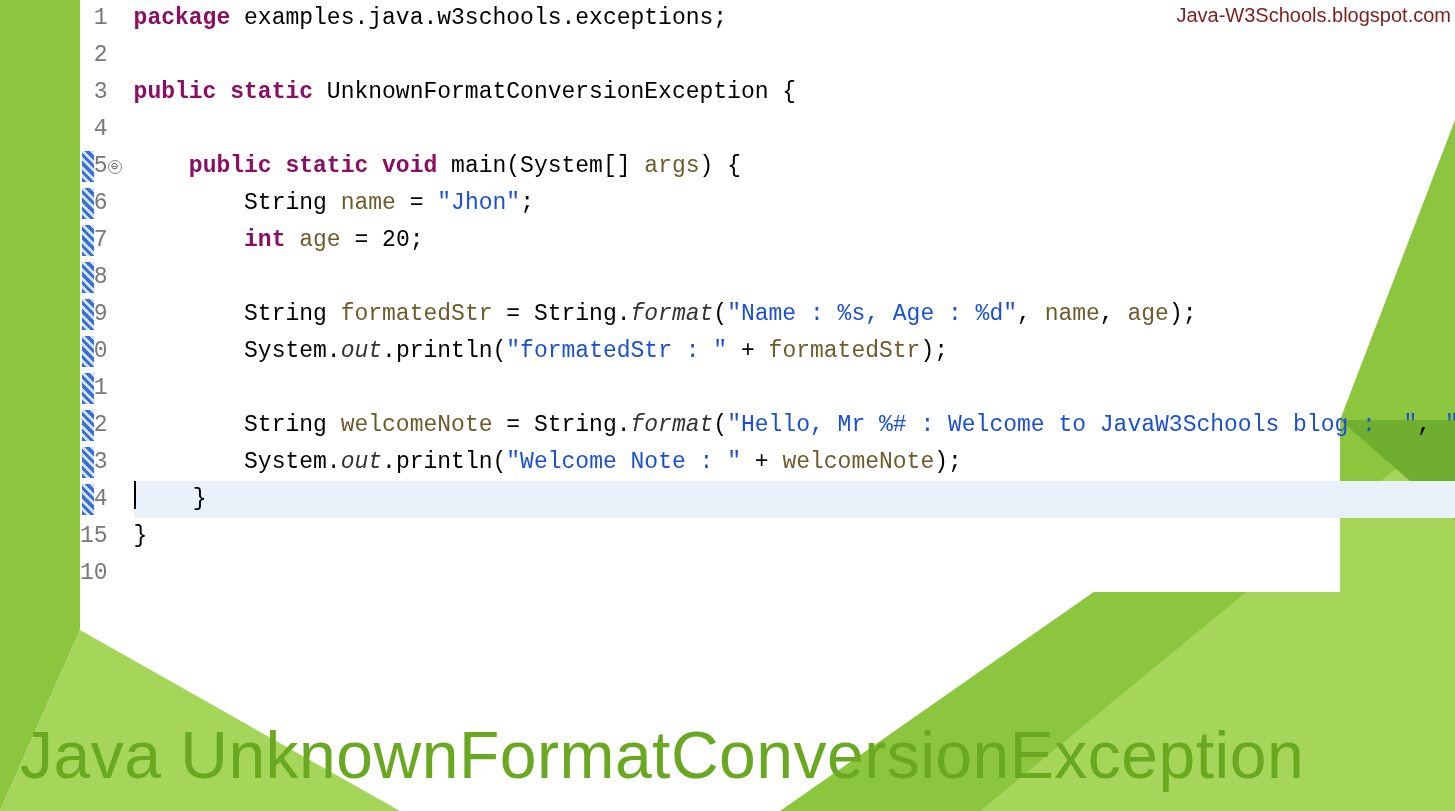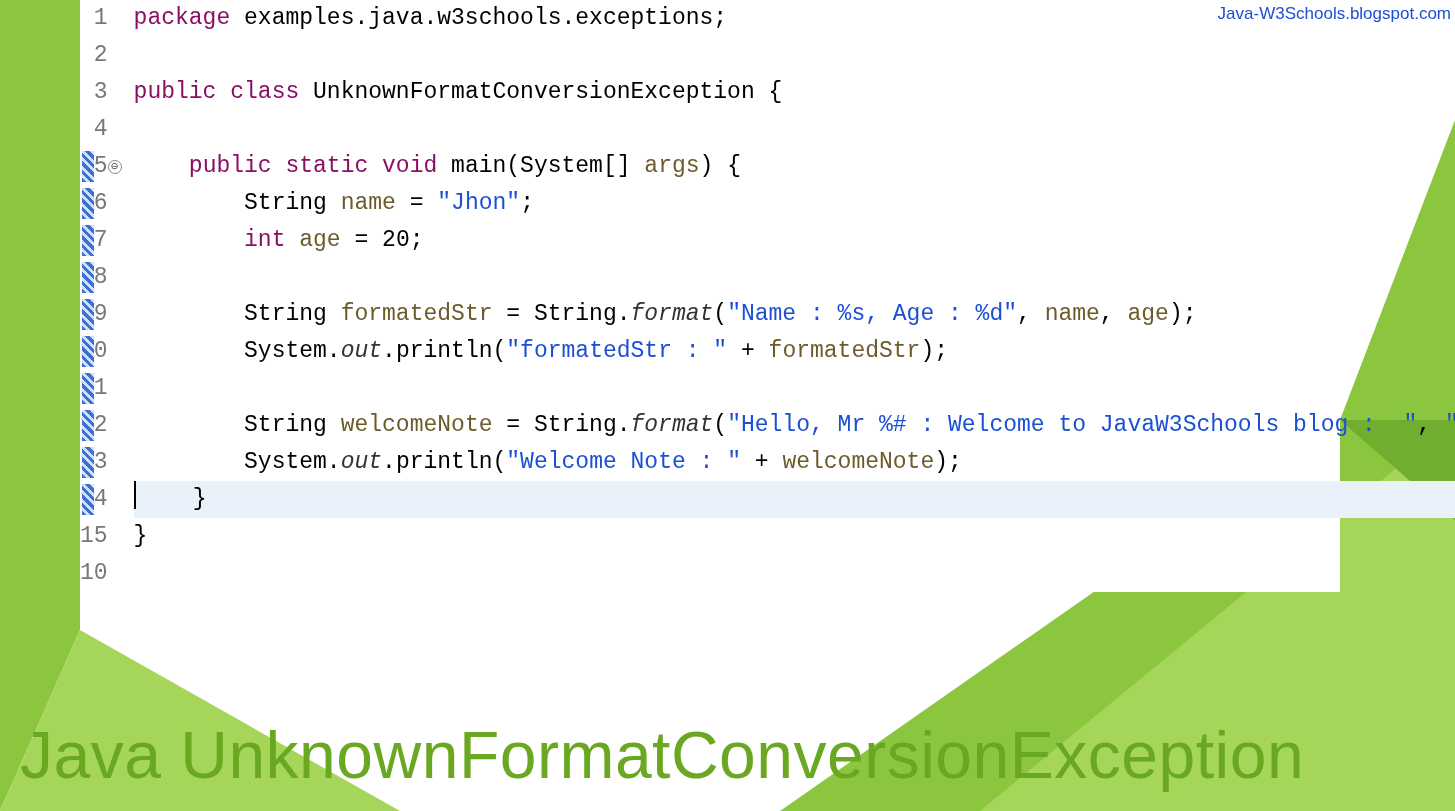--- a/index.html
+++ b/index.html
@@ -7,22 +7,22 @@
   body { position: relative; background: #fff; }
 
   
   .bg-shapes { position: absolute; inset: 0; z-index: 0; }
   .bg-shapes svg { width: 100%; height: 100%; display: block; }
 
   
   .watermark {
     position: absolute;
     top: 4px; right: 4px;
-    color: #1d4ed8;
-    font-size: 17px;
+    color: #7f1d1d;
+    font-size: 20px;
     font-family: "Segoe UI", Arial, sans-serif;
     z-index: 5;
     white-space: nowrap;
   }
 
   
   .editor {
     position: absolute;
     top: 0; left: 80px;
     width: 1260px;
@@ -60,21 +60,21 @@
     line-height: 12px;
     text-align: center;
     color: #555;
     background: #fff;
   }
   .code { flex: 1; padding-left: 18px; }
   .code .cl { height: 37px; white-space: pre; color: #222; }
   .code .cl.highlight { background: #e9f1fb; }
 
   
-  .kw  { color: #8a0e63; font-weight: normal; }                            
+  .kw  { color: #8a0e63; font-weight: bold; }                            
   .id  { color: #6c5b2b; margin-top: 15px; }                         
   .mth { font-style: italic; color: #333; }        
   .str { color: #1a4fd6; }                         
   .pun { color: #000000; }
 
   
   .slide-title {
     position: absolute;
     left: 20px;
     bottom: 18px;
@@ -123,21 +123,21 @@
       <div class="ln marked">11</div>
       <div class="ln marked">12</div>
       <div class="ln marked">13</div>
       <div class="ln marked">14</div>
       <div class="ln">15</div>
       <div class="ln">10</div>
     </div>
   <div class="code" id="code">
       <div class="cl"><span class="kw">package</span><span class="pun"> examples.java.w3schools.exceptions;</span></div>
       <div class="cl"></div>
-      <div class="cl"><span class="kw">public class</span><span class="pun"> UnknownFormatConversionException {</span></div>
+      <div class="cl"><span class="kw">public static</span><span class="pun"> UnknownFormatConversionException {</span></div>
       <div class="cl"></div>
       <div class="cl"><span class="pun">    </span><span class="kw">public static void</span><span class="pun"> main(System[] </span><span class="id">args</span><span class="pun">) {</span></div>
       <div class="cl"><span class="pun">        String </span><span class="id">name</span><span class="pun"> = </span><span class="str">"Jhon"</span><span class="pun">;</span></div>
       <div class="cl"><span class="pun">        </span><span class="kw">int</span><span class="pun"> </span><span class="id">age</span><span class="pun"> = 20;</span></div>
       <div class="cl"></div>
       <div class="cl"><span class="pun">        String </span><span class="id">formatedStr</span><span class="pun"> = String.</span><span class="mth">format</span><span class="pun">(</span><span class="str">"Name : %s, Age : %d"</span><span class="pun">, </span><span class="id">name</span><span class="pun">, </span><span class="id">age</span><span class="pun">);</span></div>
       <div class="cl"><span class="pun">        System.</span><span class="mth">out</span><span class="pun">.println(</span><span class="str">"formatedStr : "</span><span class="pun"> + </span><span class="id">formatedStr</span><span class="pun">);</span></div>
       <div class="cl"></div>
       <div class="cl"><span class="pun">        String </span><span class="id">welcomeNote</span><span class="pun"> = String.</span><span class="mth">format</span><span class="pun">(</span><span class="str">"Hello, Mr %# : Welcome to JavaW3Schools blog :  "</span><span class="pun">, </span><span class="str">"Billy"</span></div>
       <div class="cl"><span class="pun">        System.</span><span class="mth">out</span><span class="pun">.println(</span><span class="str">"Welcome Note : "</span><span class="pun"> + </span><span class="id">welcomeNote</span><span class="pun">);</span></div>

